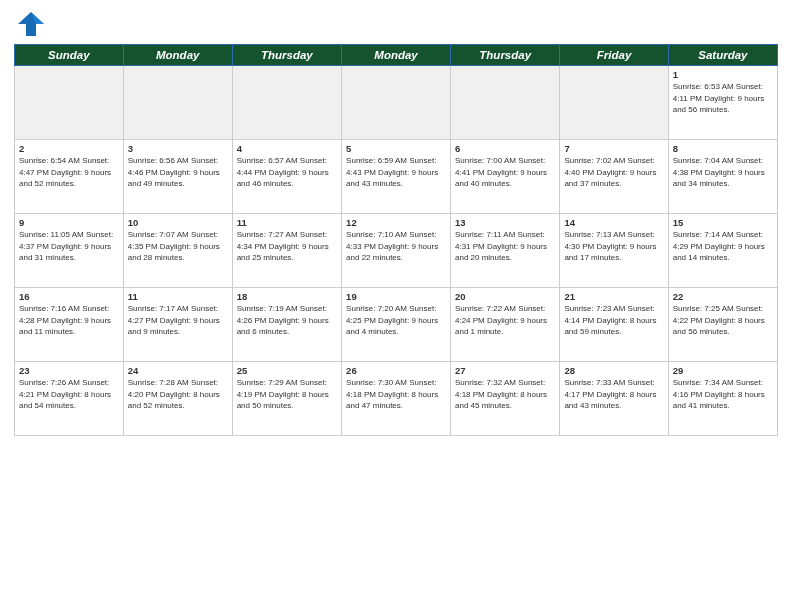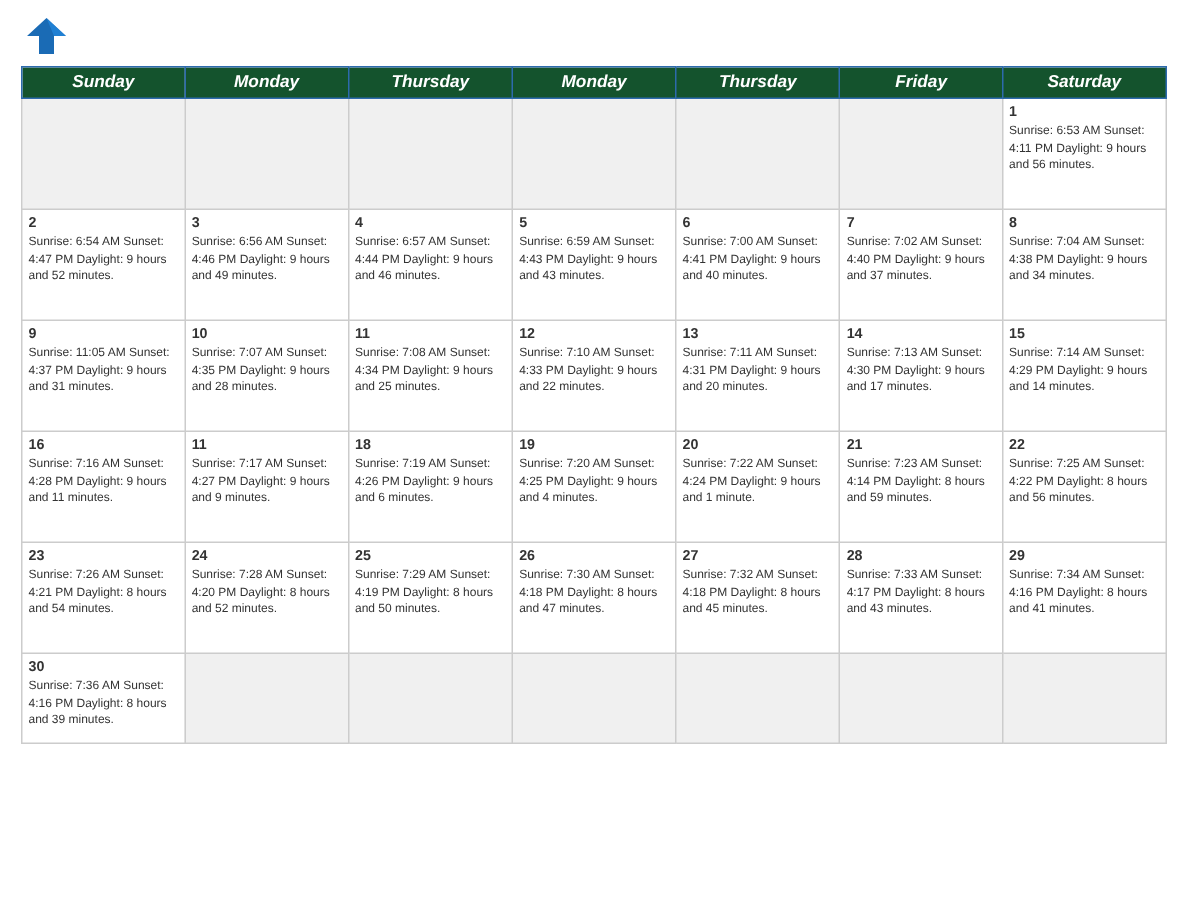--- a/index.html
+++ b/index.html
@@ -198,21 +198,21 @@
 Daylight: 9 hours and 31 minutes.</div>
           </td>
           <td>
             <span class="day-number">10</span>
             <div class="day-info">Sunrise: 7:07 AM
 Sunset: 4:35 PM
 Daylight: 9 hours and 28 minutes.</div>
           </td>
           <td>
             <span class="day-number">11</span>
-            <div class="day-info">Sunrise: 7:08 AM
+            <div class="day-info">Sunrise: 7:27 AM
 Sunset: 4:34 PM
 Daylight: 9 hours and 25 minutes.</div>
           </td>
           <td>
             <span class="day-number">12</span>
             <div class="day-info">Sunrise: 7:10 AM
 Sunset: 4:33 PM
 Daylight: 9 hours and 22 minutes.</div>
           </td>
           <td>
@@ -314,30 +314,16 @@
             <div class="day-info">Sunrise: 7:33 AM
 Sunset: 4:17 PM
 Daylight: 8 hours and 43 minutes.</div>
           </td>
           <td>
             <span class="day-number">29</span>
             <div class="day-info">Sunrise: 7:34 AM
 Sunset: 4:16 PM
 Daylight: 8 hours and 41 minutes.</div>
           </td>
-        </tr>
-        <tr>
-          <td class="last-row">
-            <span class="day-number">30</span>
-            <div class="day-info">Sunrise: 7:36 AM
-Sunset: 4:16 PM
-Daylight: 8 hours and 39 minutes.</div>
-          </td>
-          <td class="last-row empty"></td>
-          <td class="last-row empty"></td>
-          <td class="last-row empty"></td>
-          <td class="last-row empty"></td>
-          <td class="last-row empty"></td>
-          <td class="last-row empty"></td>
         </tr>
       </tbody>
   </table>
 </div>
 
 </body></html>

